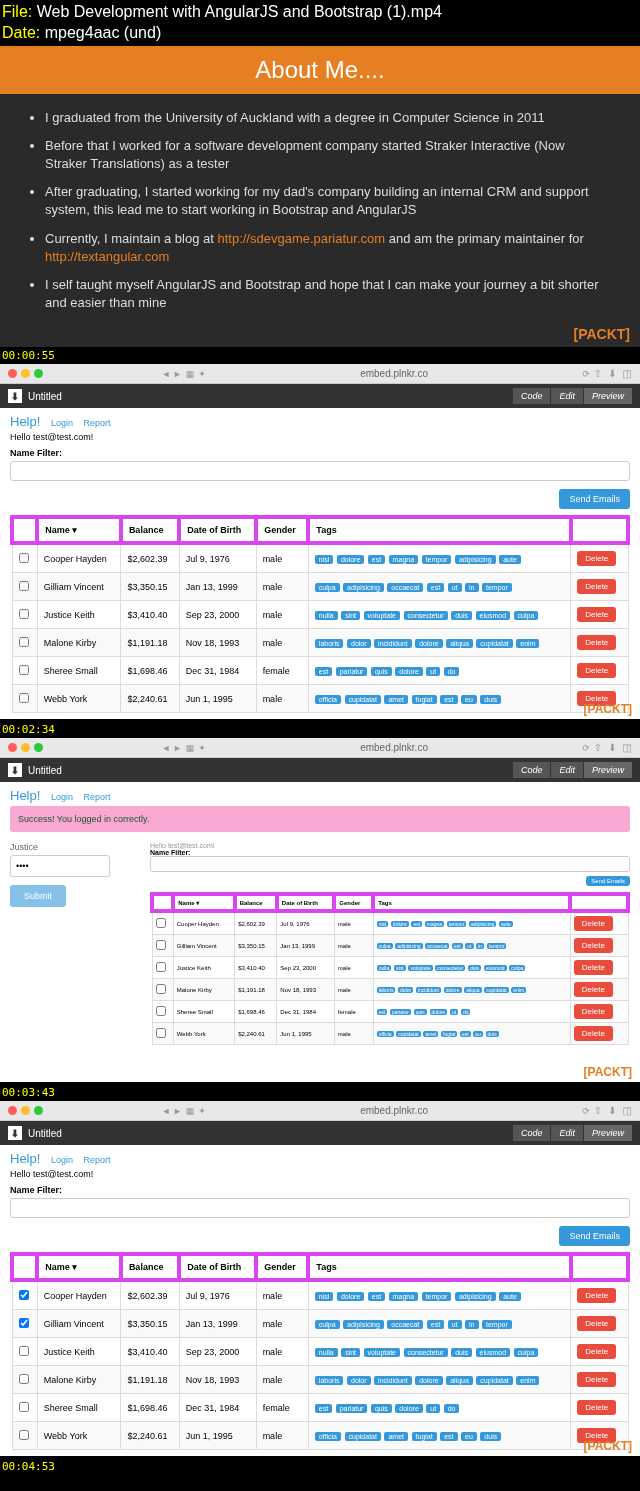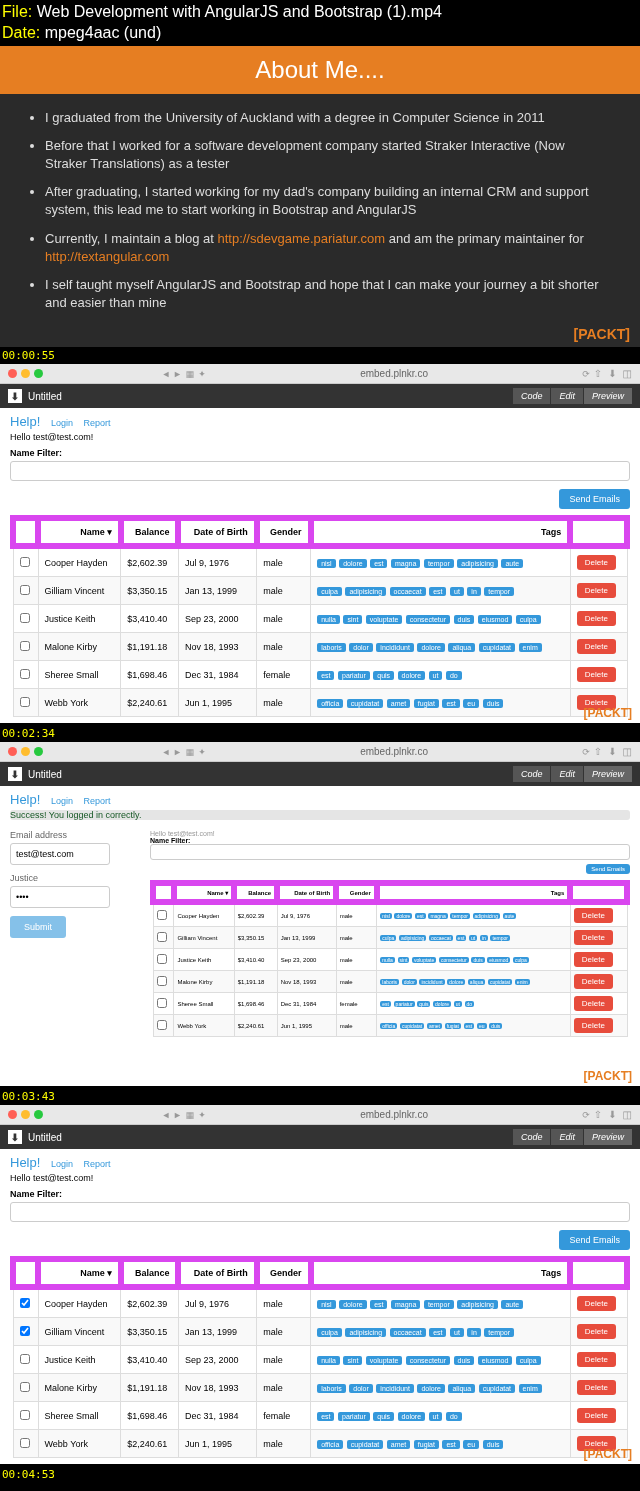--- a/index.html
+++ b/index.html
@@ -36,27 +36,27 @@
 .help-link { color: #3498db; font-size: 13px; margin-right: 10px; }
 .nav-links { font-size: 9px; margin-bottom: 3px; }
 .nav-links a { color: #3498db; margin-right: 8px; text-decoration: none; }
 .hello-text { font-size: 9px; margin-bottom: 6px; }
 .filter-label { font-size: 9px; font-weight: bold; margin-bottom: 3px; }
 .filter-input { width: 100%; padding: 4px; border: 1px solid #ccc; border-radius: 3px; margin-bottom: 8px; font-size: 9px; }
 
 .send-emails { background: #3498db; color: #fff; padding: 5px 10px; border: none; border-radius: 3px; font-size: 9px; float: right; margin-bottom: 6px; }
 
 .data-table { width: 100%; border-collapse: collapse; clear: both; font-size: 9px; }
-.data-table th { background: #fff; padding: 6px; text-align: right; border: 6px solid #d946ef; font-weight: bold; }
+.data-table th { background: #fff; padding: 6px; text-align: left; border: 4px solid #d946ef; font-weight: bold; }
 .data-table td { padding: 6px; border: 1px solid #ddd; background: #fff; }
 .data-table tr:nth-child(even) td { background: #f9f9f9; }
 .tag { display: inline-block; background: #3498db; color: #fff; padding: 1px 4px; border-radius: 2px; font-size: 7px; margin-right: 1px; }
 .delete-btn { background: #e74c3c; color: #fff; padding: 3px 8px; border: none; border-radius: 3px; font-size: 8px; }
 .checkbox { width: 10px; height: 10px; }
-.success-msg { background: #e5e5e5; color: #155724; border-radius: 3px; margin-bottom: 10px; font-size: 9px; }
+.success-msg { background: #f9a8d4; color: #155724; padding: 8px; border-radius: 3px; margin-bottom: 10px; font-size: 9px; }
 .form-group { margin-bottom: 8px; }
 .form-label { font-size: 9px; color: #666; margin-bottom: 3px; display: block; }
 .form-input { padding: 5px; border: 1px solid #ccc; border-radius: 3px; font-size: 9px; width: 100px; }
 .submit-btn { background: #85c1e9; color: #fff; padding: 6px 14px; border: none; border-radius: 3px; font-size: 9px; }
 
 .split-view { display: flex; gap: 10px; }
 .split-left { width: 130px; }
 .split-right { flex: 1; }
 .mini-table { font-size: 6px; }
 .mini-table th, .mini-table td { padding: 3px; }
@@ -230,24 +230,20 @@
   <div class="app-content">
     <div class="nav-links">
       <a class="help-link">Help!</a>
       <a>Login</a>
       <a>Report</a>
     </div>
     <div class="success-msg">Success! You logged in correctly.</div>
     <div class="split-view">
       <div class="split-left">
         <div class="form-group">
-          <label class="form-label">Email address</label>
-          <input class="form-input" value="test@test.com" style="">
-        </div>
-        <div class="form-group">
           <label class="form-label">Justice</label>
           <input class="form-input" type="password" value="••••" style="">
         </div>
         <button class="submit-btn">Submit</button>
       </div>
       <div class="split-right">
         <div style="font-size:7px;color:#999">Hello test@test.com!</div>
         <div style="font-size:7px;font-weight:bold">Name Filter:</div>
         <input class="filter-input" style="padding: 2px; margin-bottom: 4px;">
         <button class="send-emails" style="font-size:6px;padding:2px 5px">Send Emails</button>

